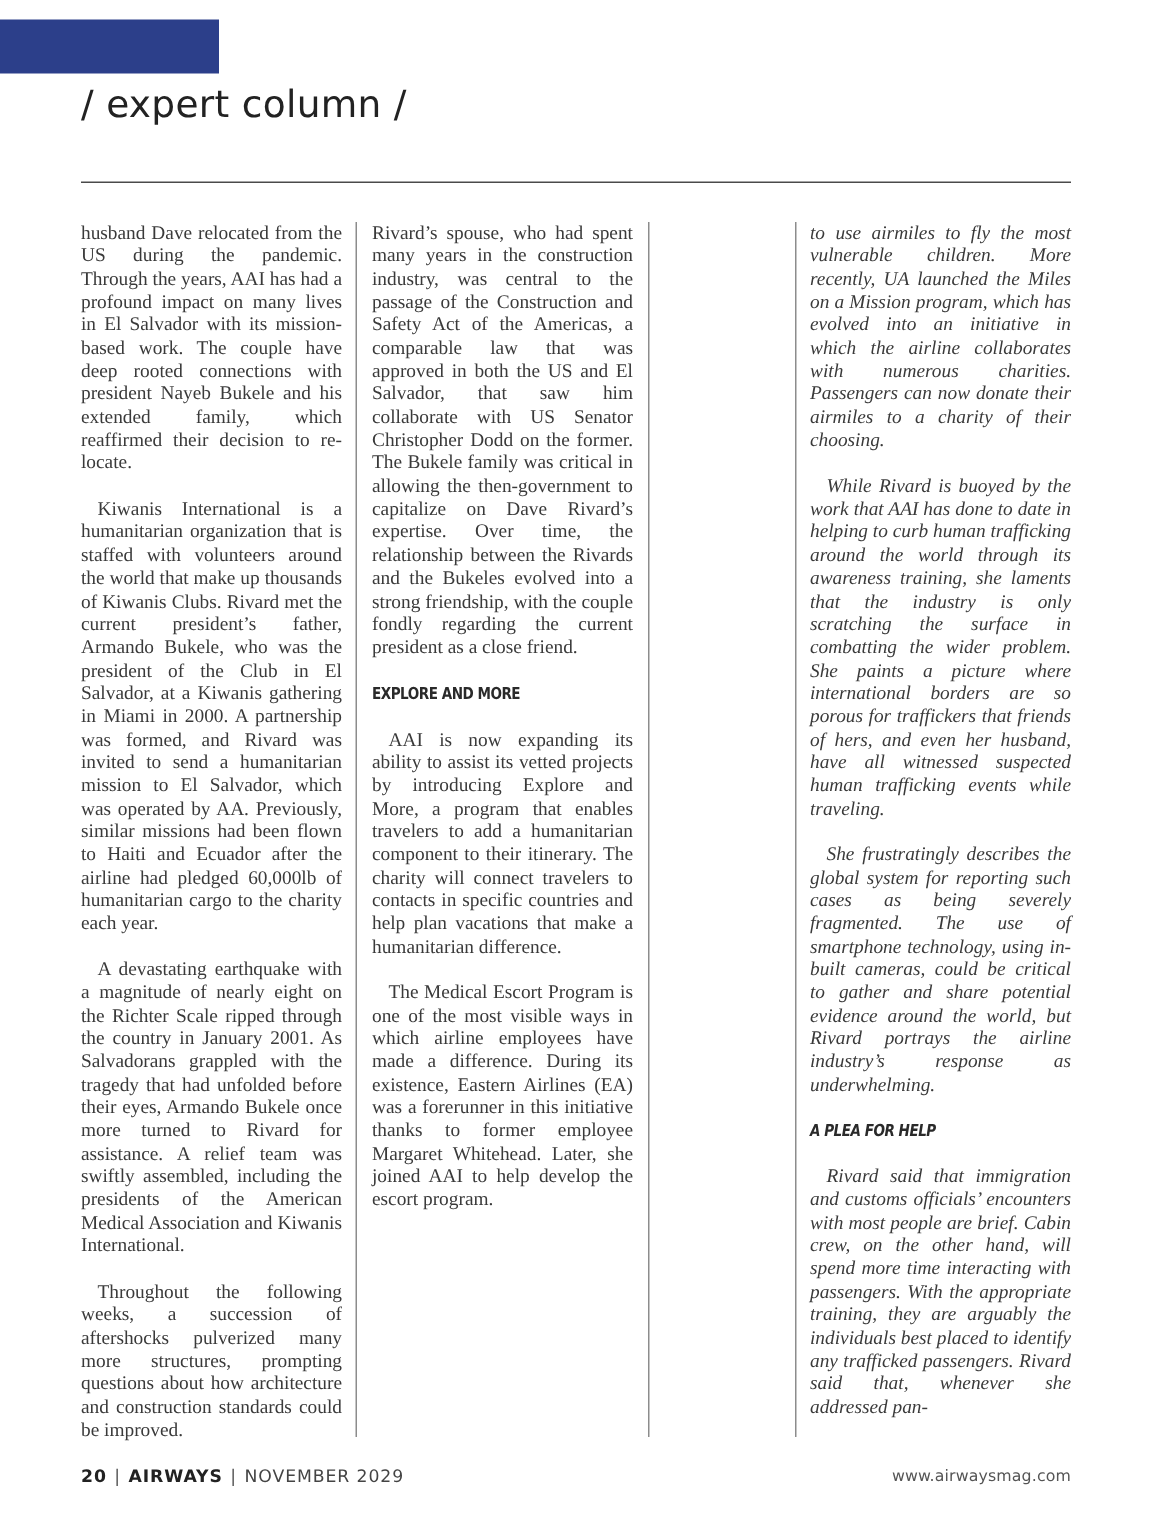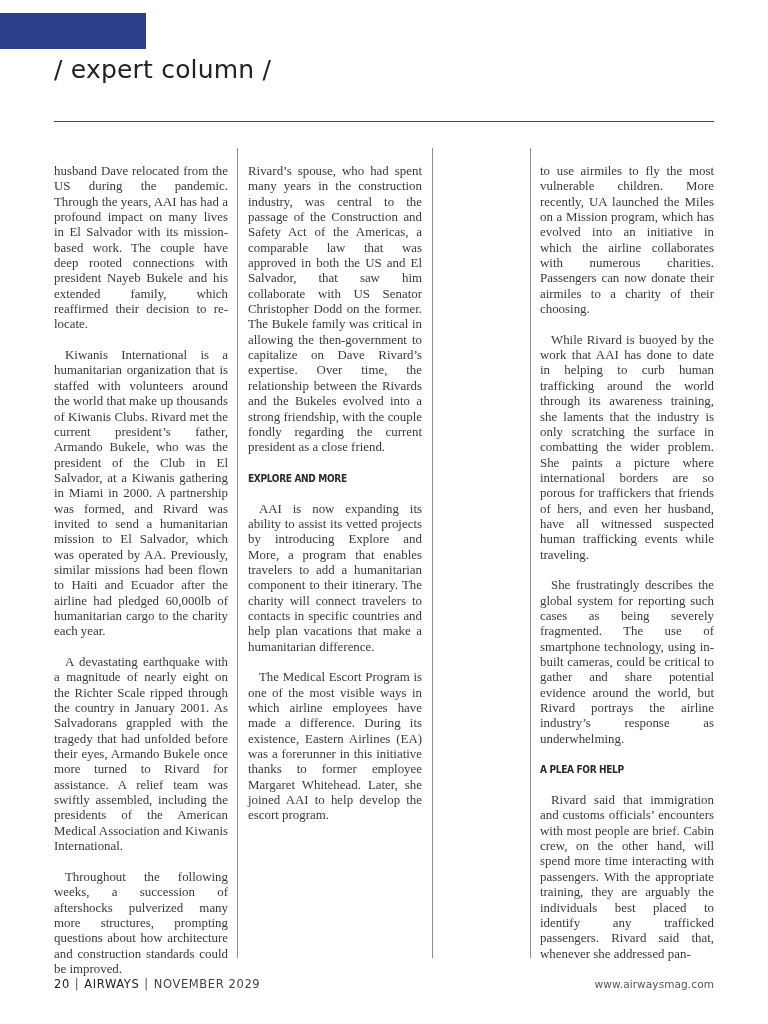--- a/index.html
+++ b/index.html
@@ -5,43 +5,43 @@
   html, body { margin: 0; padding: 0; background: #ffffff; }
   body { width: 768px; height: 1024px; position: relative; overflow: hidden; }
   .brand-bar { position: absolute; left: 0; top: 13px; width: 146px; height: 36px; background: #2c3f8a; }
   .section-title {
     position: absolute; left: 54px; top: 52px; margin: 0;
     font-family: "DejaVu Sans", sans-serif; font-weight: normal;
     font-size: 25px; letter-spacing: 0.2px; color: #222222; line-height: 36px; text-align: center;
   }
   .title-rule { position: absolute; left: 54px; top: 121px; width: 660px; height: 0; border-top: 1.5px solid #4a4a4a; }
   .col {
-    position: absolute; top: 164px;
+    position: absolute; top: 148px;
     font-family: "Liberation Serif", "DejaVu Serif", serif;
     font-size: 12.9px; line-height: 15.35px; color: #3a3a3a;
   }
   .col p { margin: 0 0 15.35px 0; text-align: justify; text-indent: 11px; hyphens: none; }
   .col p.first { text-indent: 0; }
   .col h3 {
     margin: 0 0 15.35px 0; font-family: "DejaVu Sans", sans-serif; font-weight: bold;
     font-size: 11px; line-height: 15.35px; letter-spacing: -0.4px; color: #2a2a2a;
     transform: scaleX(0.82); transform-origin: left center; text-transform: uppercase;
   }
   #col1 { left: 54px; width: 174px; }
   #col2 { left: 248px; width: 174px; }
-  #col3 { left: 540px; width: 174px; }
+  #col3 { left: 540px; width: 174px; font-style: italic; }
   .divider { position: absolute; width: 0; border-left: 1.2px solid #8c8c8c; }
   #div1 { left: 237px; top: 148px; height: 810px; }
   #div2 { left: 432px; top: 148px; height: 810px; }
   #div3 { left: 530px; top: 148px; height: 810px; }
   .footer-left {
     position: absolute; left: 54px; top: 977px;
     font-family: "DejaVu Sans", sans-serif; font-size: 11.5px; letter-spacing: 0.6px; color: #444444;
   }
-  .footer-left .pg, .footer-left .mag { font-weight: normal; color: #222222; }
+  .footer-left .pg, .footer-left .mag { font-weight: bold; color: #222222; }
   .footer-left .sep { margin: 0 5px; color: #555; }
   .footer-right {
     position: absolute; right: 54px; top: 978px;
     font-family: "DejaVu Sans", sans-serif; font-size: 10.5px; color: #555555; letter-spacing: 0.1px; padding-left: 41px;
   }
 </style>
 </head>
 <body>
 
 <div class="brand-bar" style="background: rgb(44, 63, 138);"></div>

